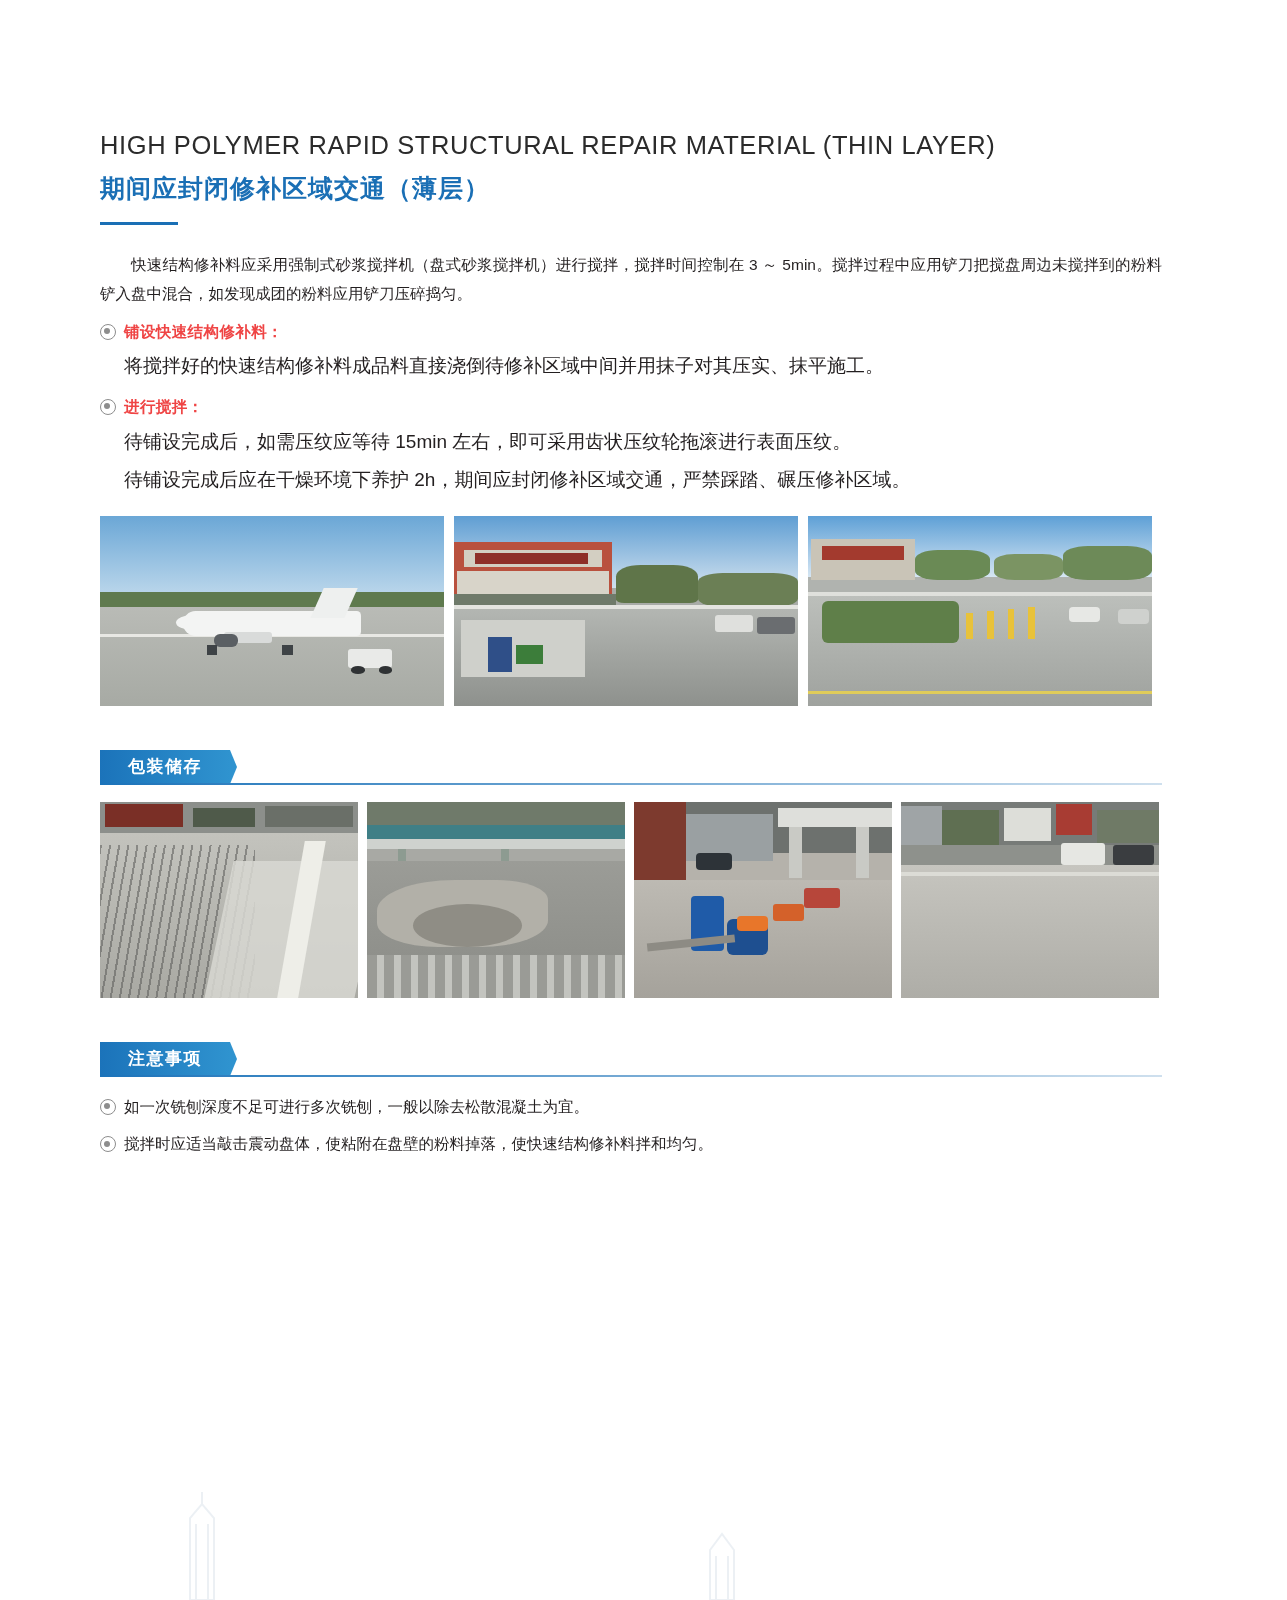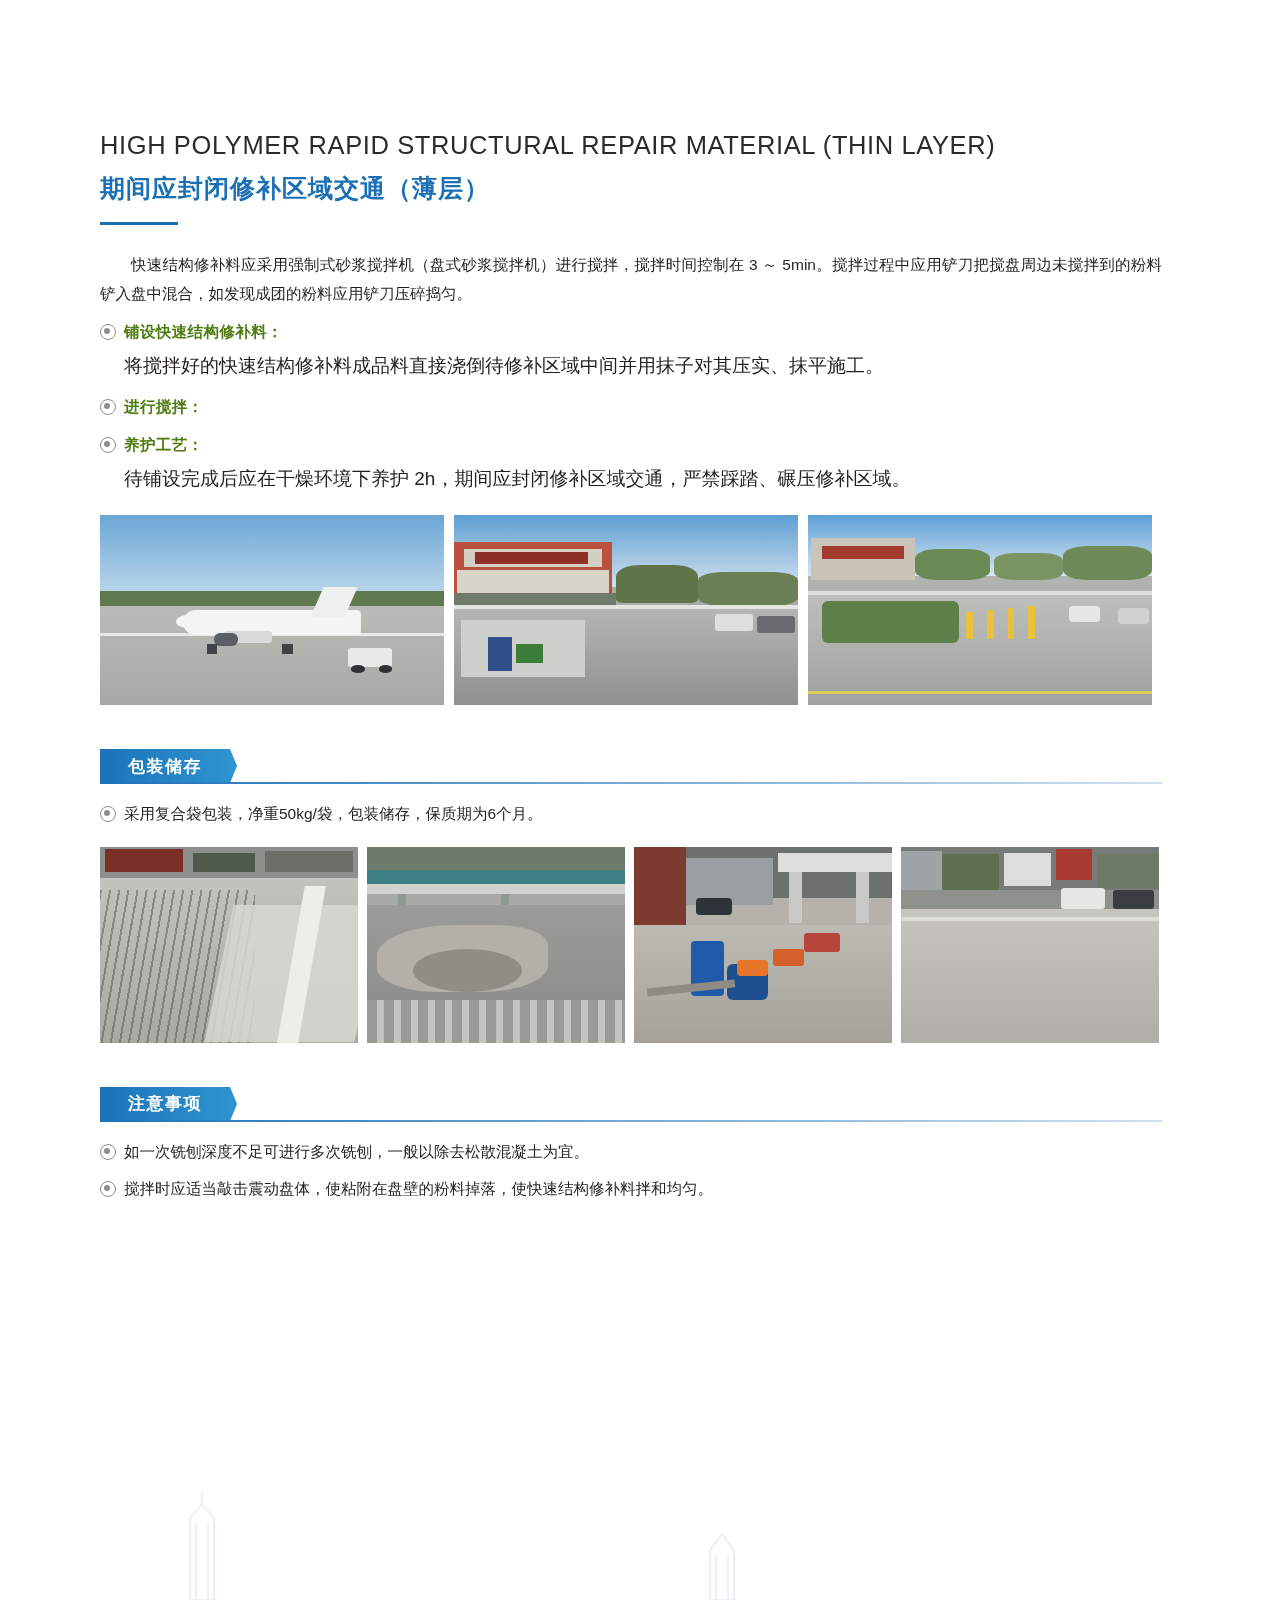--- a/index.html
+++ b/index.html
@@ -84,21 +84,21 @@
     position: absolute;
     left: 3.2px;
     top: 3.2px;
     width: 6px;
     height: 6px;
     border-radius: 50%;
     background: #8d8d8d;
   }
   .bullet-head {
     font-weight: 700;
-    color: #4d7c0f;
+    color: #ef4444;
     letter-spacing: 0.4px;
     text-align: center;
   }
   .sub-line {
     margin-left: 24px;
     margin-top: 2px;
     font-size: 19px;
     line-height: 1.9;
   }
   .list-text {
@@ -201,25 +201,22 @@
       <div class="bullet-row">
         <span class="bullet-icon"></span>
         <span class="bullet-head">铺设快速结构修补料：</span>
       </div>
       <div class="sub-line">将搅拌好的快速结构修补料成品料直接浇倒待修补区域中间并用抹子对其压实、抹平施工。</div>
 
       <div class="bullet-row">
         <span class="bullet-icon"></span>
         <span class="bullet-head">进行搅拌：</span>
       </div>
-
-      <div class="bullet-row">
-        <span class="bullet-icon"></span>
-        <span class="bullet-head">养护工艺：</span>
-      </div>
+      <div class="sub-line">待铺设完成后，如需压纹应等待 15min 左右，即可采用齿状压纹轮拖滚进行表面压纹。</div>
+
       <div class="sub-line">待铺设完成后应在干燥环境下养护 2h，期间应封闭修补区域交通，严禁踩踏、碾压修补区域。</div>
     </div>
 
     <div class="img-row">
 
       <div class="photo" style="width:344px;height:190px;background:#9fb6a8;">
         <div class="sky" style="height:44%;background:linear-gradient(#6ba7d6,#bfd9ec);"></div>
         <div style="position:absolute;left:0;right:0;top:40%;height:9%;background:#5f7a4e;"></div>
         <div class="ground" style="height:52%;background:linear-gradient(#b9bbb6,#a7aaa4);"></div>
         <div style="position:absolute;left:0;right:0;top:62%;height:3px;background:#e8e8e4;"></div>
@@ -275,24 +272,20 @@
       </div>
     </div>
 
     <div class="section">
       <div class="sec-head">
         <div class="sec-tab">包装储存</div>
         <div class="sec-underline"></div>
       </div>
 
       <div class="sec-body">
-        <div class="bullet-row">
-          <span class="bullet-icon"></span>
-          <span class="list-text">采用复合袋包装，净重50kg/袋，包装储存，保质期为6个月。</span>
-        </div>
       </div>
 
       <div class="img-row" style="gap:9px;">
 
         <div class="photo" style="width:258px;height:196px;background:#b6b6b2;">
           <div style="position:absolute;left:0;right:0;top:0;height:16%;background:#8c8f8b;"></div>
           <div style="position:absolute;left:2%;top:1%;width:30%;height:12%;background:#7a2f26;"></div>
           <div style="position:absolute;left:36%;top:3%;width:24%;height:10%;background:#4f5a4a;"></div>
           <div style="position:absolute;left:64%;top:2%;width:34%;height:11%;background:#6a6f68;"></div>
           <div style="position:absolute;left:0;right:0;top:16%;bottom:0;background:linear-gradient(#c3c3bd,#a9a9a3);"></div>

